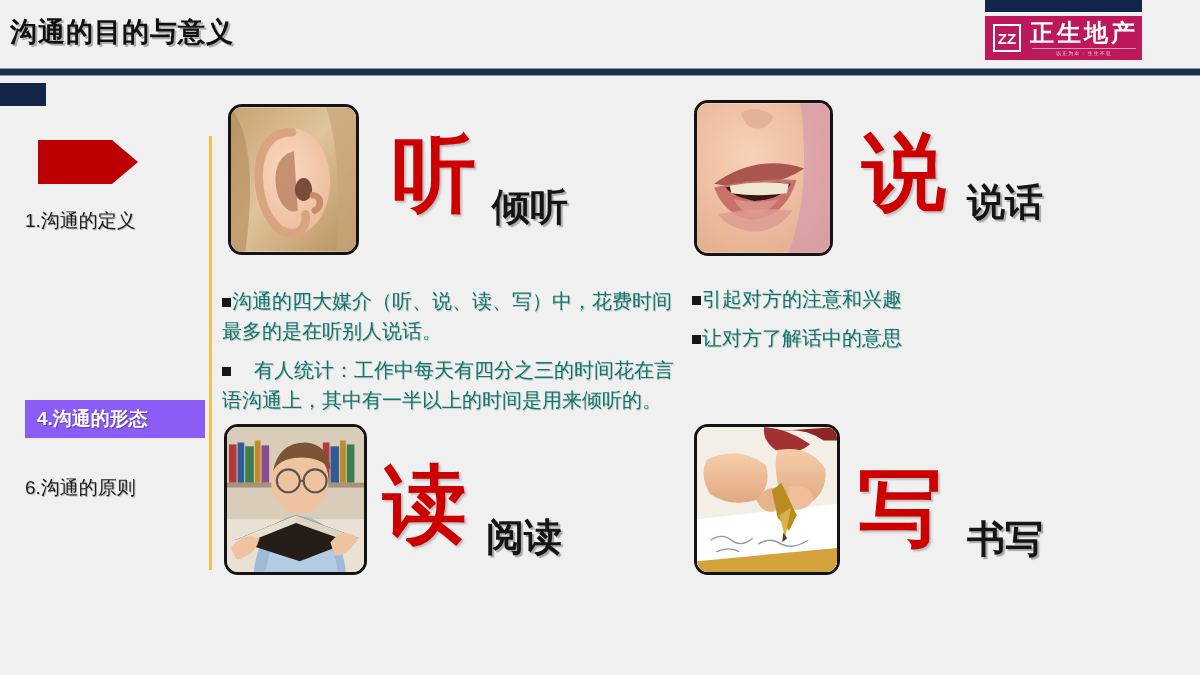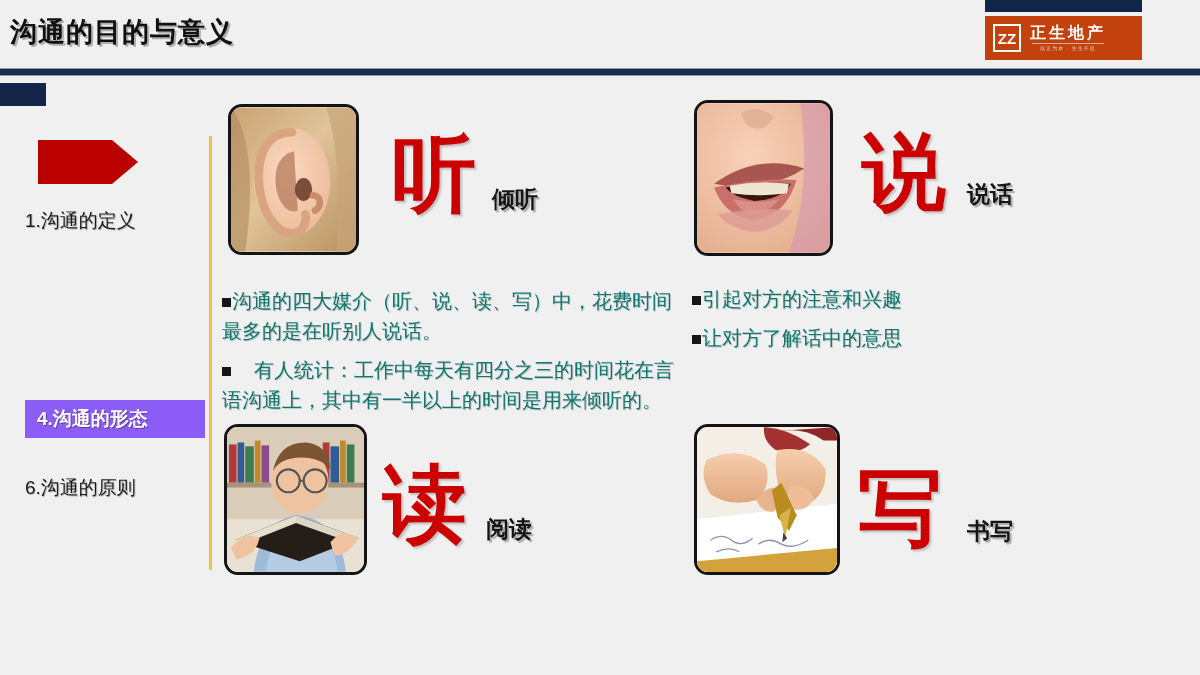--- a/index.html
+++ b/index.html
@@ -54,21 +54,21 @@
     width: 157px;
     height: 12px;
     background: #13264a;
   }
   #logo {
     position: absolute;
     right: 58px;
     top: 16px;
     width: 157px;
     height: 44px;
-    background: #c2410c;
+    background: #be185d;
     display: flex;
     align-items: center;
     padding-left: 8px;
     box-sizing: border-box;
   }
   #logo-mark {
     width: 28px;
     height: 28px;
     border: 2px solid #ffffff;
     color: #ffffff;
@@ -81,21 +81,21 @@
     flex: none;
   }
   #logo-text-wrap {
     margin-left: 9px;
     display: flex;
     flex-direction: column;
     align-items: center;
   }
   #logo-name {
     color: #ffffff;
-    font-size: 16px;
+    font-size: 24px;
     font-weight: bold;
     letter-spacing: 3px;
     line-height: 1.05;
   }
   #logo-tagline {
     color: rgba(255,255,255,0.78);
     font-size: 5px;
     letter-spacing: 1px;
     margin-top: 2px;
     border-top: 1px solid rgba(255,255,255,0.55);
@@ -173,21 +173,21 @@
     color: #cc0000;
     font-weight: bold;
     font-size: 84px;
     line-height: 1;
     text-shadow: 2px 2px 2px rgba(150,150,150,0.55);
   }
   .sub-char {
     position: absolute;
     color: #151515;
     font-weight: bold;
-    font-size: 23px;
+    font-size: 38px;
     line-height: 1;
     text-shadow: 2px 2px 1px rgba(120,120,120,0.6);
   }
 
   #char-listen { left: 392px; top: 132px; }
   #sub-listen  { left: 492px; top: 188px; }
   #char-speak  { left: 862px; top: 130px; }
   #sub-speak   { left: 967px; top: 183px; }
   #char-read   { left: 383px; top: 462px; }
   #sub-read    { left: 486px; top: 518px; }

